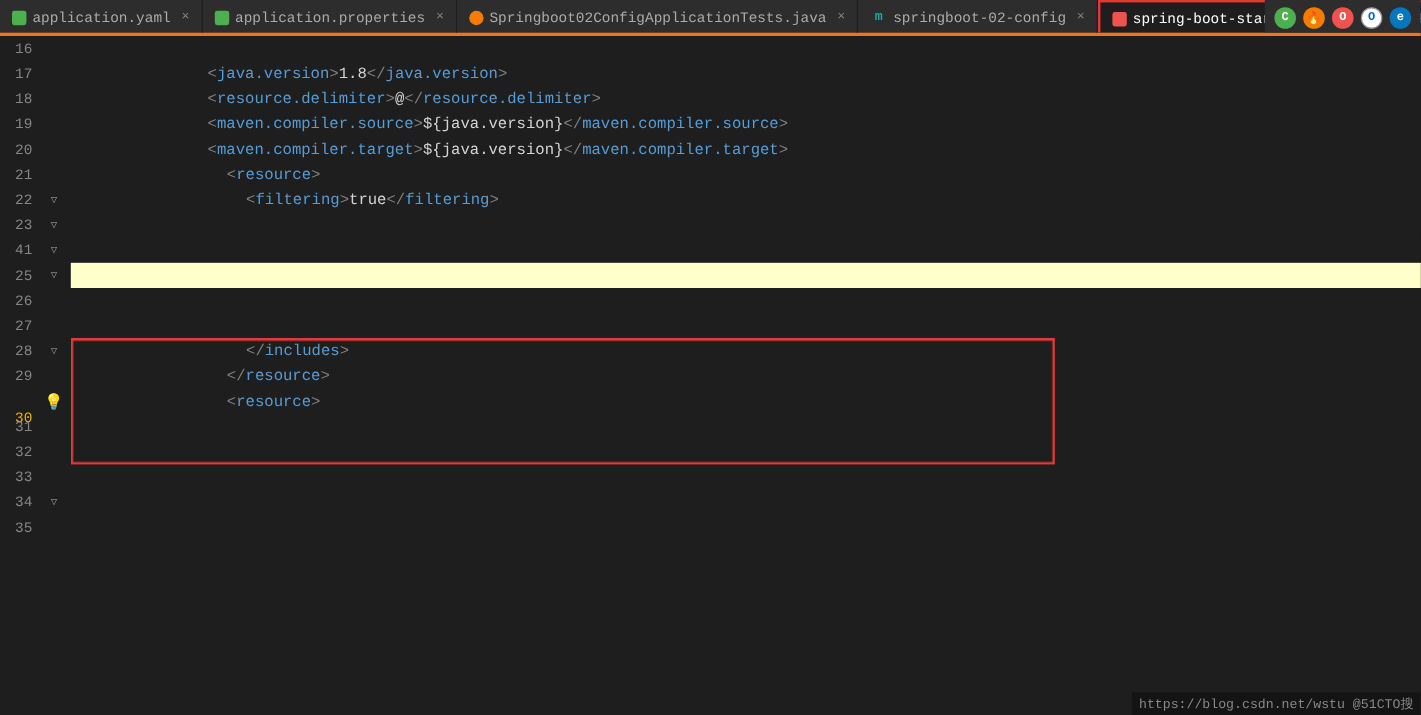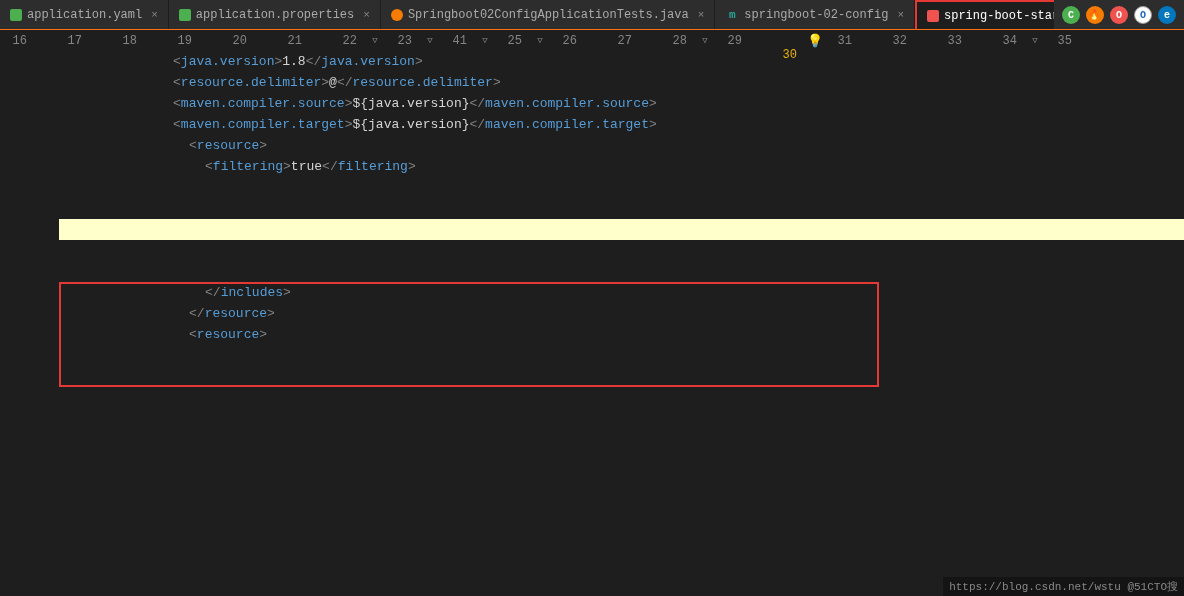--- a/index.html
+++ b/index.html
@@ -12,21 +12,21 @@
       width: 1184px;
       height: 596px;
     }
 
     
     .tab-bar {
       display: flex;
       align-items: stretch;
       background: #2d2d2d;
       height: 30px;
-      border-bottom: 1px solid #f97316;
+      border-bottom: 3px solid #f97316;
       overflow: hidden;
       position: relative;
     }
     .tab {
       display: flex;
       align-items: center;
       padding: 0 10px;
       height: 30px;
       font-size: 12px;
       cursor: pointer;
@@ -83,21 +83,21 @@
       overflow: hidden;
     }
 
     
     .gutter {
       width: 55px;
       background: #1e1e1e;
       padding-top: 0;
       flex-shrink: 0;
       display: flex;
-      flex-direction: row;
+      flex-direction: column;
     }
     .line-row {
       display: flex;
       align-items: center;
       height: 21px;
       position: relative;
     }
     .line-num {
       width: 35px;
       text-align: right;

